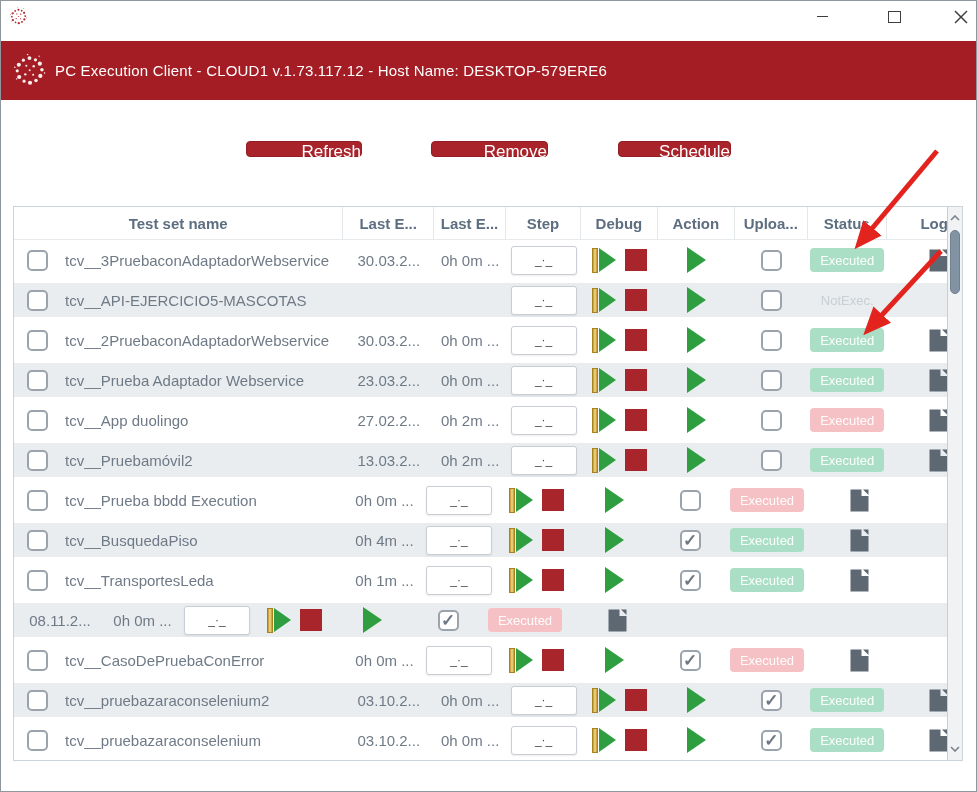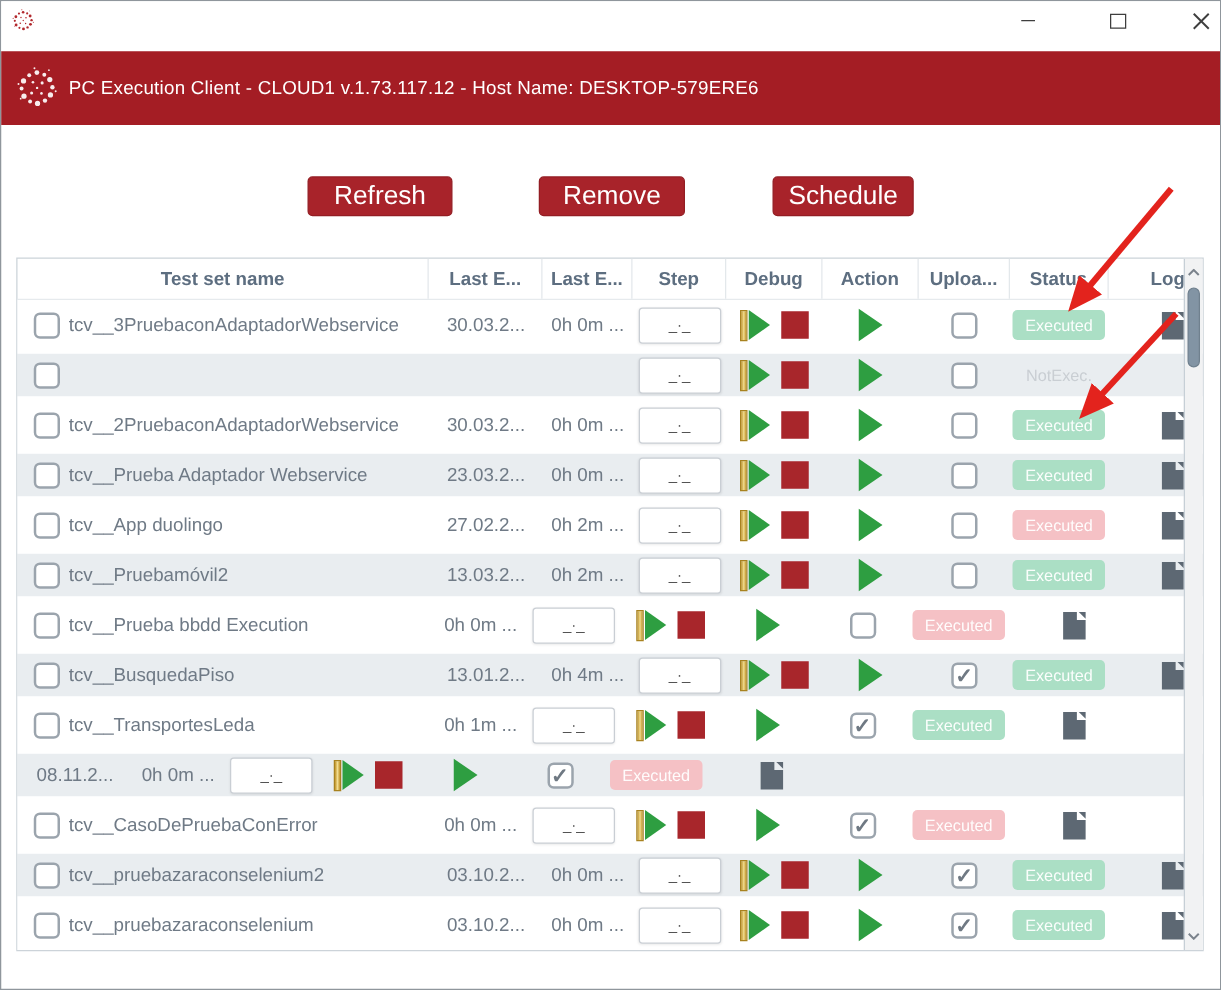--- a/index.html
+++ b/index.html
@@ -23,24 +23,24 @@
   .win-btn.max { left: 870px; }
   .win-btn.close { left: 937px; }
   .glyph-min { width: 11px; height: 1.6px; background: #3e3e3e; }
   .glyph-max { width: 13px; height: 12px; border: 1.6px solid #3e3e3e; background: #fff; }
   
   .appheader { position: absolute; left: 0; top: 40px; right: 0; height: 59px; background: #a41d24; }
   .app-icon-big { position: absolute; left: 11px; top: 12px; width: 35px; height: 35px; color: rgba(255,255,255,0.92); }
   .app-title { position: absolute; left: 54px; top: 0; height: 59px; display: flex; align-items: center; color: #fff; font-size: 15px; letter-spacing: 0.2px; }
   
   .btn {
-    position: absolute; top: 140px; height: 32px;
+    position: absolute; top: 140px; height: 16px;
     background: #a8232a; color: #fff; border: 1px solid #931d23;
-    border-radius: 4px; font-size: 21px; font-family: inherit;
-    cursor: pointer; text-align: center;
+    border-radius: 4px; font-size: 17px; font-family: inherit;
+    cursor: pointer; text-align: right;
   }
   .btn-refresh { left: 245px; width: 116px; }
   .btn-remove { left: 430px; width: 117px; }
   .btn-schedule { left: 617px; width: 113px; }
   
   .table-wrap {
     position: absolute; left: 12px; top: 205px; width: 950px; height: 555px;
     border: 1px solid #ccd3d9; background: #fff;
   }
   .thead { display: flex; height: 33px; border-bottom: 1px solid #e6eaed; }
@@ -57,21 +57,21 @@
   .col-step   { width: 76px; }
   .col-debug  { width: 78px; }
   .col-action { width: 78px; }
   .col-upload { width: 74px; }
   .col-status { width: 80px; }
   .col-logs   { width: 48px; margin-left: 28px; }
   .tbody { position: relative; }
   .tr { display: flex; height: 40px; align-items: stretch; background: #fff; }
   .tr:nth-child(even) { background: #e9edf0; border-top: 3px solid #fff; border-bottom: 3px solid #fff; }
   .td { display: flex; align-items: center; justify-content: center; font-size: 15px; color: #6f7a86; overflow: hidden; white-space: nowrap; }
-  .td.col-name { justify-content: flex-start; padding-left: 13px; gap: 7px; }
+  .td.col-name { justify-content: flex-start; padding-left: 13px; gap: 17px; }
   .test-name { white-space: nowrap; overflow: hidden; }
   
   input[type="checkbox"] {
     appearance: none; -webkit-appearance: none;
     width: 21px; height: 21px; flex: 0 0 auto;
     border: 2px solid #9ba4ad; border-radius: 5px; background: #fff;
     display: inline-grid; place-content: center; cursor: pointer;
   }
   input[type="checkbox"]:checked::before {
     content: "\2713"; font-size: 17px; font-weight: bold; color: #6f7983; line-height: 1;
@@ -227,20 +227,21 @@
       <svg class="logs-icon" width="19" height="23" viewBox="0 0 19 23">
         <path d="M0.5 0.5 H11.5 V7 H18.5 V22.5 H0.5 Z"></path>
         <path d="M13 0.5 L18.5 6 V0.5 Z"></path>
       </svg>
     </div>
   </div>
 
   <div class="tr">
     <div class="td col-name">
       <input type="checkbox" class="row-check" style="">
+      <span class="test-name">tcv__API-EJERCICIO5-MASCOTAS</span>
     </div>
     <div class="td col-date"></div>
     <div class="td col-dur"></div>
     <div class="td col-step">
       <input class="step-input" value="_·_" style="">
     </div>
     <div class="td col-debug">
       <span class="debug-icon">
               <span class="bar"></span>
               <span class="tri"></span>
@@ -431,21 +432,20 @@
         <path d="M13 0.5 L18.5 6 V0.5 Z"></path>
       </svg>
     </div>
   </div>
 
   <div class="tr">
     <div class="td col-name">
       <input type="checkbox" class="row-check" style="">
       <span class="test-name">tcv__BusquedaPiso</span>
     </div>
-    <div class="td col-date">13.01.2...</div>
     <div class="td col-dur">0h 4m ...</div>
     <div class="td col-step">
       <input class="step-input" value="_·_" style="">
     </div>
     <div class="td col-debug">
       <span class="debug-icon">
               <span class="bar"></span>
               <span class="tri"></span>
             </span>
       <span class="stop-icon"></span>

